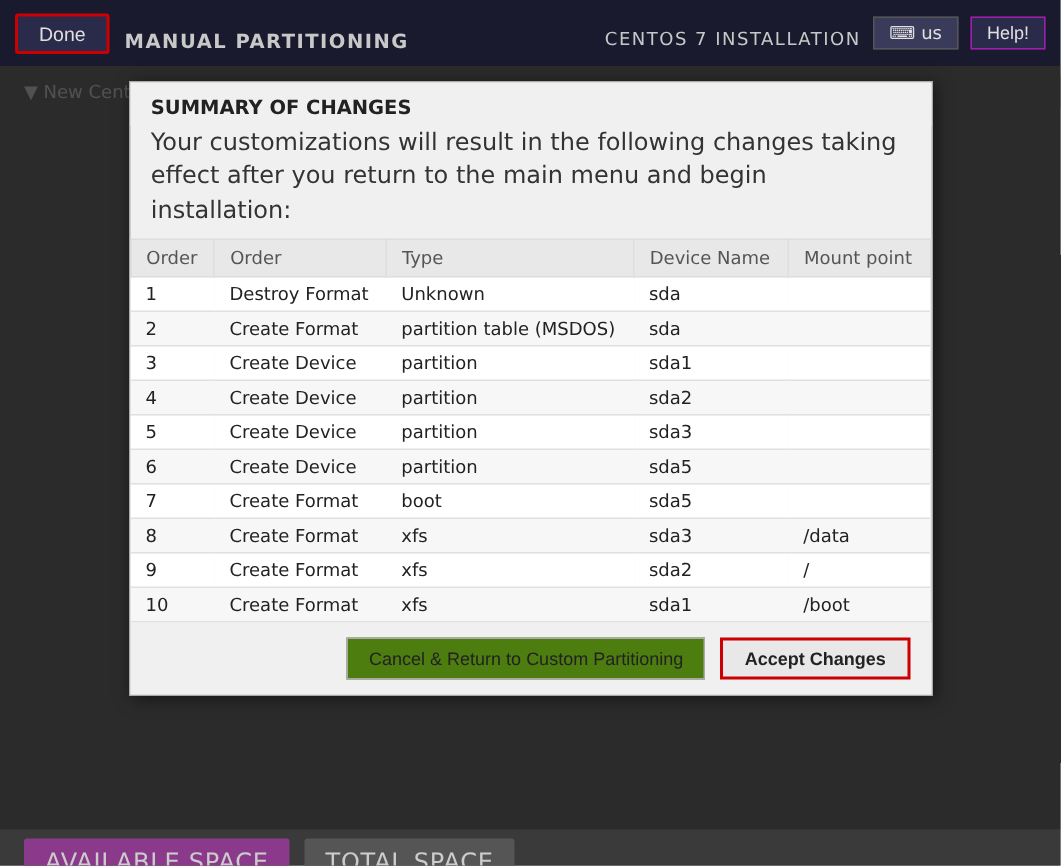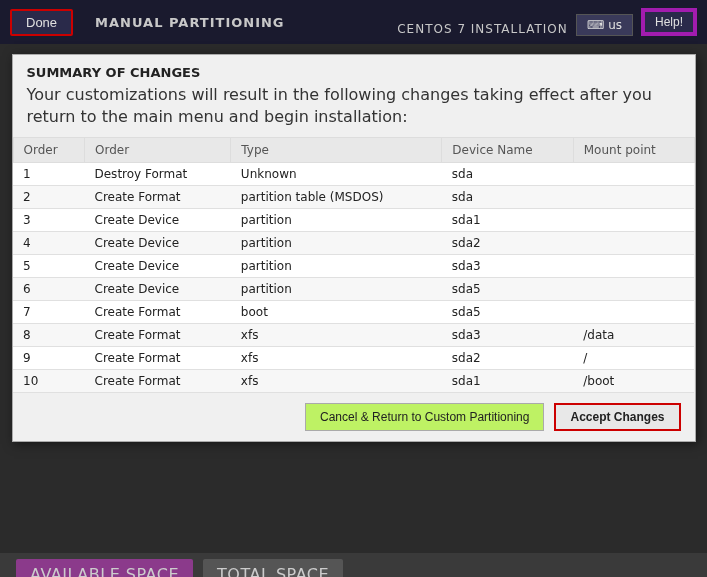--- a/index.html
+++ b/index.html
@@ -17,22 +17,22 @@
     .top-bar {
       background: #1a1a2e;
       display: flex;
       align-items: center;
       justify-content: space-between;
       padding: 0 10px;
       height: 44px;
     }
     .top-bar-left {
       display: flex;
-      align-items: center;
-      gap: 22px;
+      align-items: flex-end;
+      gap: 10px;
     }
     .top-bar-title {
       color: #c8c8c8;
       font-size: 13px;
       font-weight: bold;
       letter-spacing: 1px;
       text-transform: uppercase;
     }
     .done-btn {
       background: #2a2a4a;
@@ -63,21 +63,21 @@
       display: flex;
       align-items: center;
       gap: 4px;
     }
     .keyboard-icon {
       font-size: 12px;
     }
     .help-btn {
       background: #2a2a4a;
       color: #e0e0e0;
-      border: 4px solid #a21caf;
+      border: 1px solid #a21caf;
       padding: 3px 10px;
       font-size: 12px;
       cursor: pointer;
     }
 
     
     .main-content {
       background: #4a4a4a;
       height: calc(577px - 44px - 24px);
       position: relative;
@@ -101,21 +101,21 @@
       top: 0; left: 0; right: 0; bottom: 0;
       background: rgba(30,30,30,0.7);
       display: flex;
       align-items: flex-start;
       justify-content: center;
       padding-top: 10px;
       z-index: 10;
     }
     .dialog {
       background: #f0f0f0;
-      width: 684px;
+      width: 536px;
       border: 1px solid #aaa;
       box-shadow: 2px 2px 10px rgba(0,0,0,0.5);
     }
     .dialog-title {
       background: #f0f0f0;
       padding: 10px 14px 4px 14px;
       font-weight: bold;
       font-size: 13px;
       color: #222;
     }
@@ -162,21 +162,21 @@
       font-weight: normal;
     }
     .dialog-buttons {
       display: flex;
       justify-content: flex-end;
       padding: 10px 14px;
       gap: 10px;
       background: #f0f0f0;
     }
     .cancel-btn {
-      background: #bef264;
+      background: #4d7c0f;
       border: 1px solid #aaa;
       padding: 6px 14px;
       font-size: 12px;
       cursor: pointer;
       color: #222;
       margin-left: 32px;
     }
     .accept-btn {
       background: #e8e8e8;
       border: 2px solid #cc0000;

